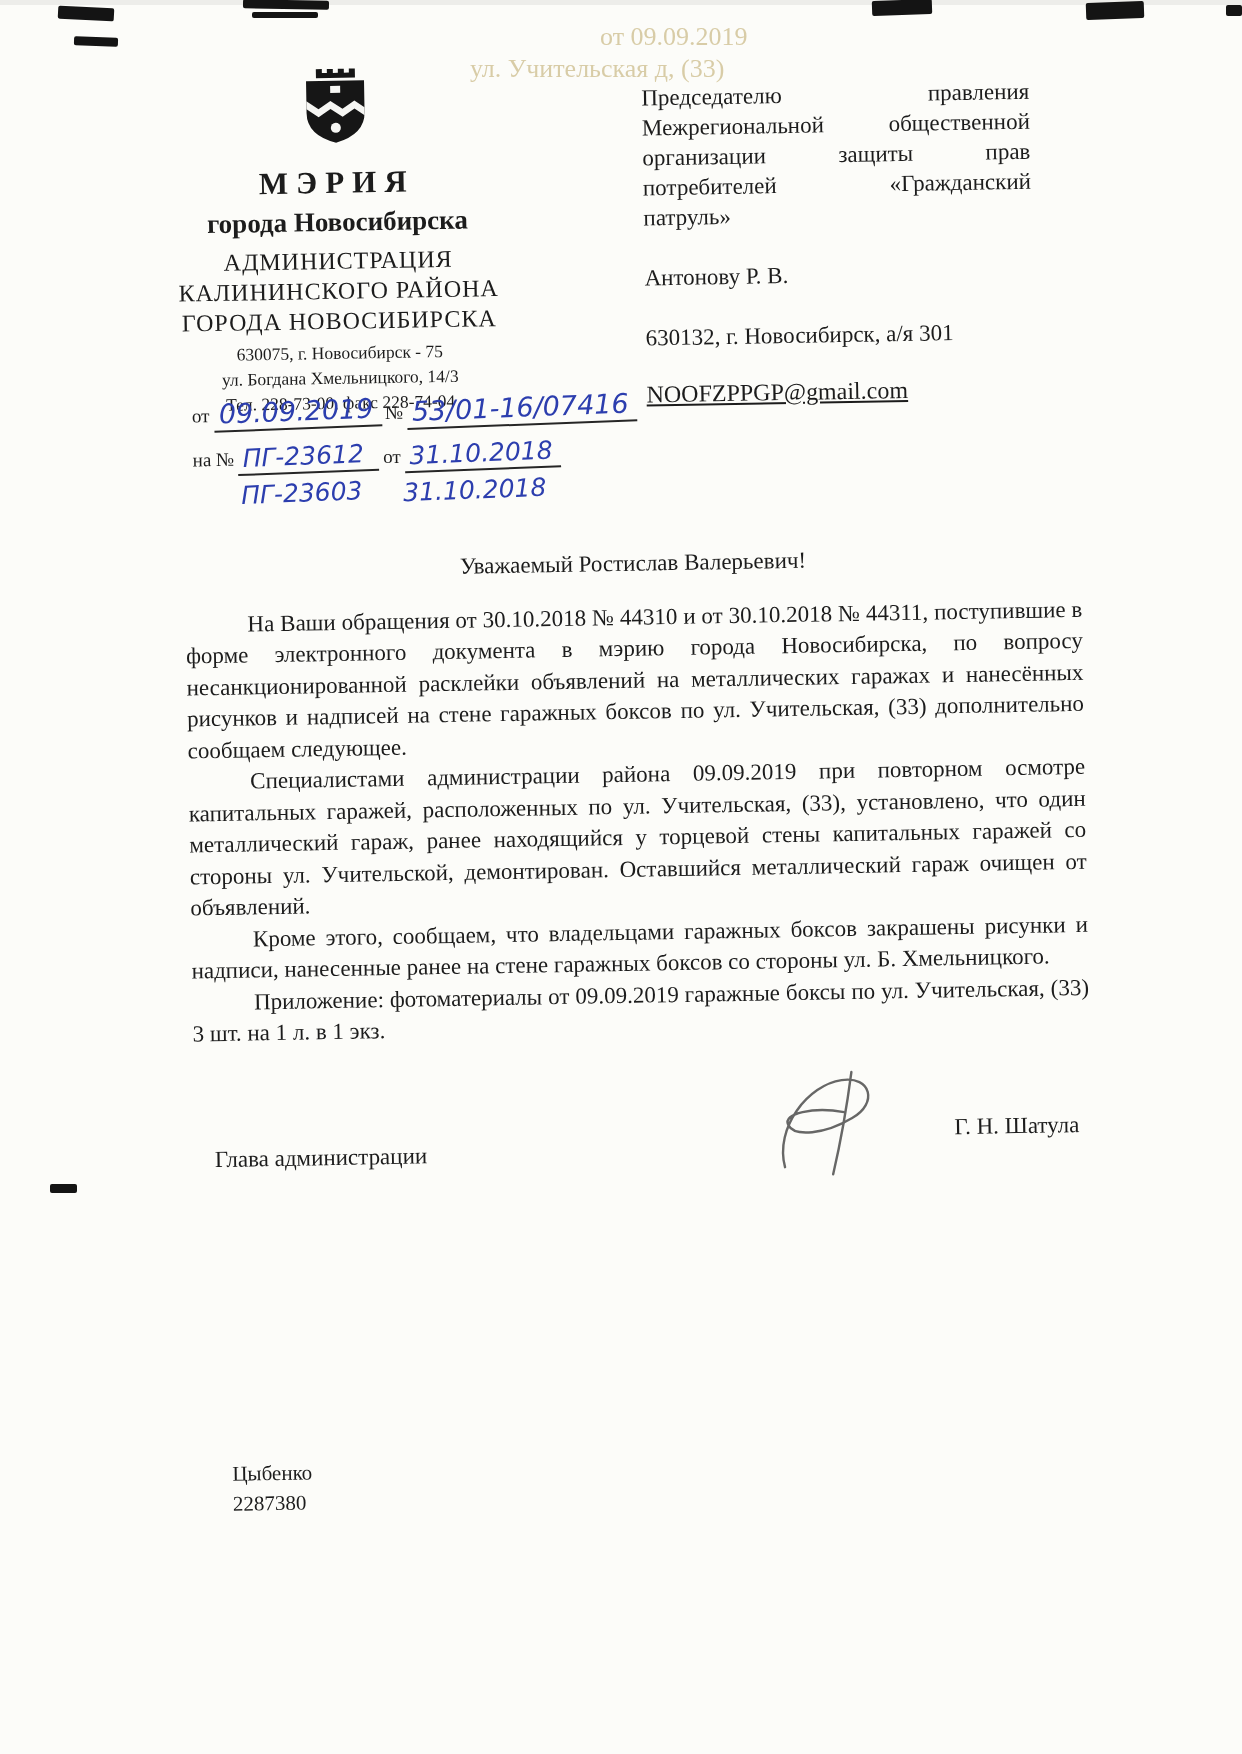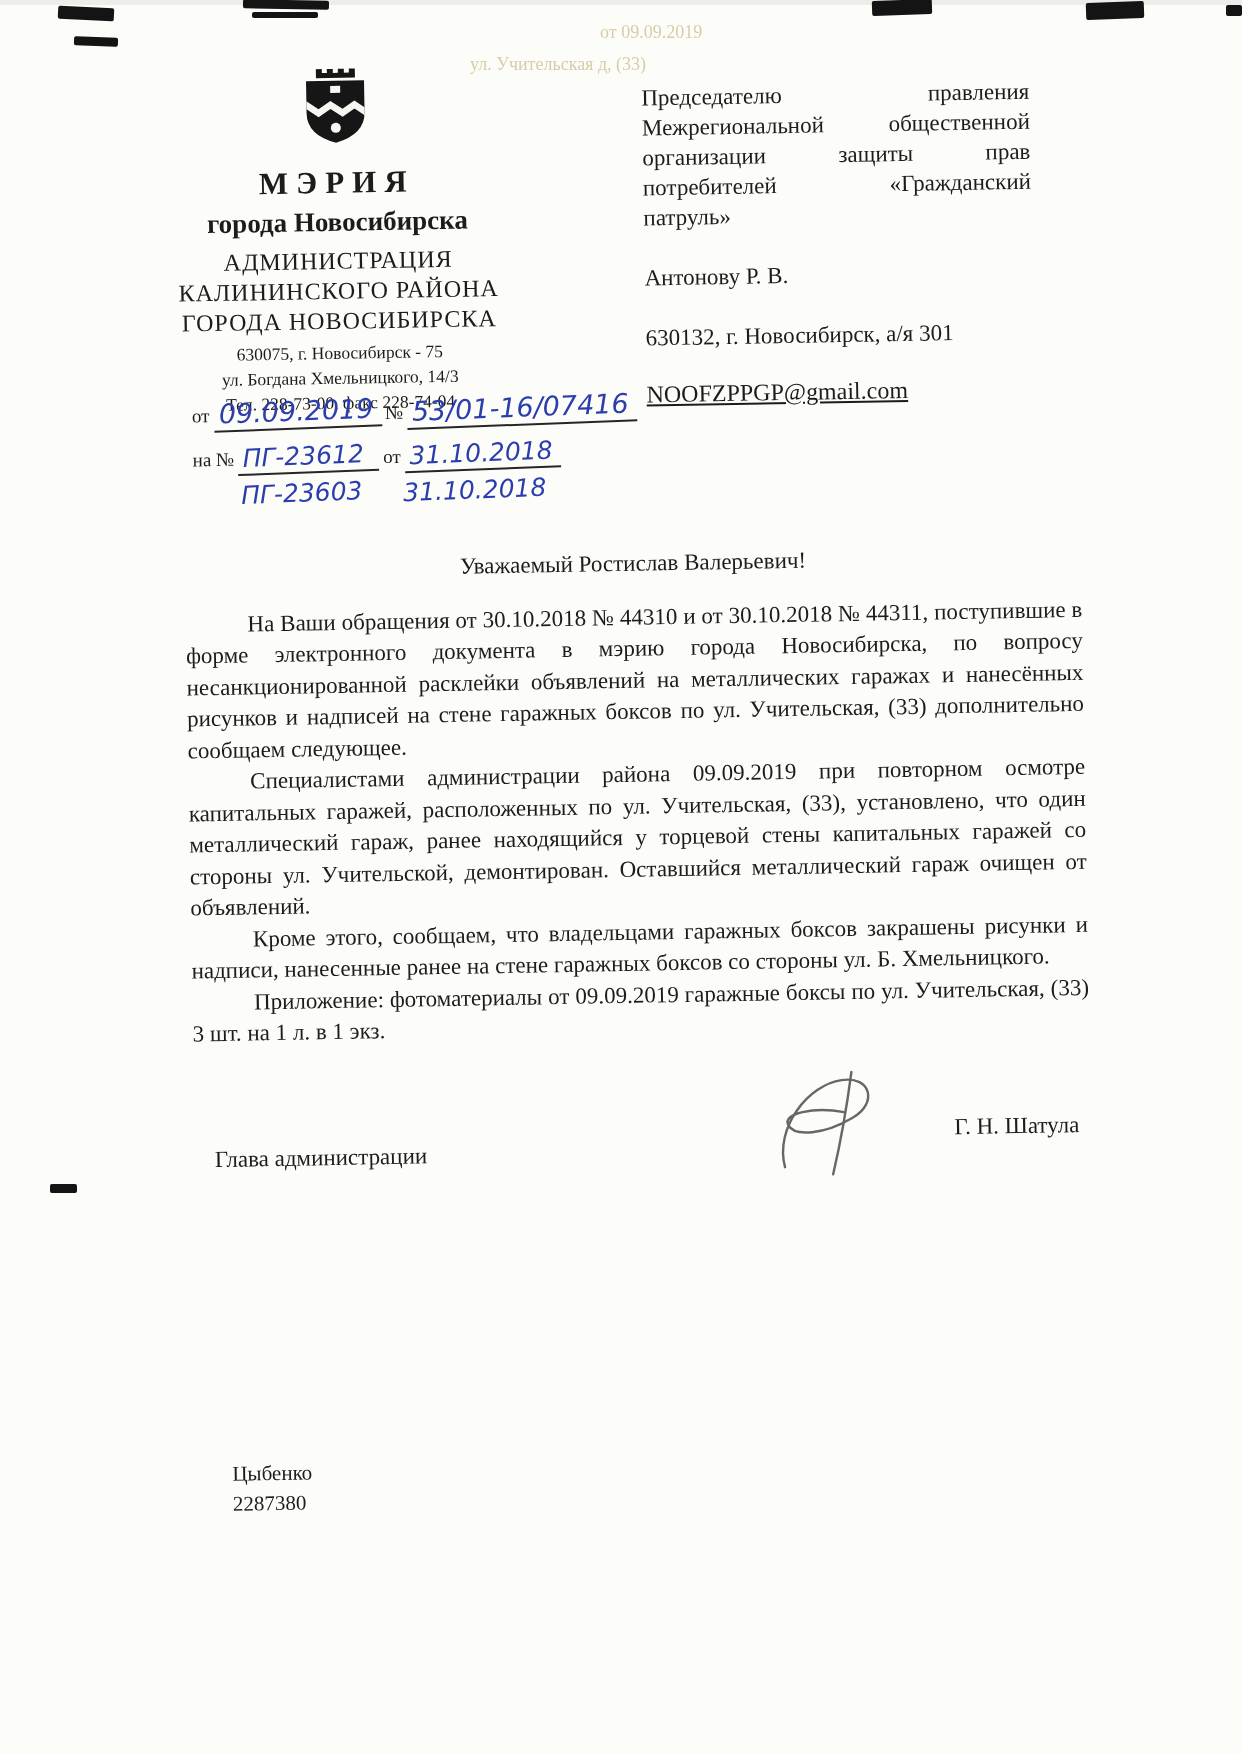--- a/index.html
+++ b/index.html
@@ -19,21 +19,21 @@
   .m1  { left:58px;  top:7px;  width:56px; height:13px; transform:rotate(3deg); }
   .m1b { left:74px;  top:37px; width:44px; height:9px;  transform:rotate(2deg); }
   .m2  { left:243px; top:0;    width:86px; height:9px;  transform:rotate(1deg); }
   .m2b { left:252px; top:12px; width:66px; height:6px; }
   .m3  { left:872px; top:0;    width:60px; height:15px; transform:rotate(-2deg); }
   .m4  { left:1086px;top:2px;  width:58px; height:17px; transform:rotate(-2deg); }
   .m5  { left:1226px;top:5px;  width:16px; height:11px; }
   .m6  { left:50px;  top:1184px;width:27px; height:9px; }
 
   .ghost { position:absolute; color:rgba(172,146,66,0.45); filter:blur(0.6px);
-           font-size:18px; white-space:nowrap; }
+           font-size:26px; white-space:nowrap; }
   .g1 { left:600px; top:22px; }
   .g2 { left:470px; top:54px; }
 
   
   .letterhead { position:absolute; left:118px; top:60px; width:462px; text-align:center; }
   .emblem { width:76px; margin:0 auto 14px auto; }
   .emblem svg { display:block; width:76px; height:86px; }
   .lh-t1 { font-size:31px; font-weight:bold; letter-spacing:8px; margin-top:4px; }
   .lh-t2 { font-size:27px; font-weight:bold; margin-top:6px; }
   .lh-t3 { font-size:24px; margin-top:10px; letter-spacing:1px; }

